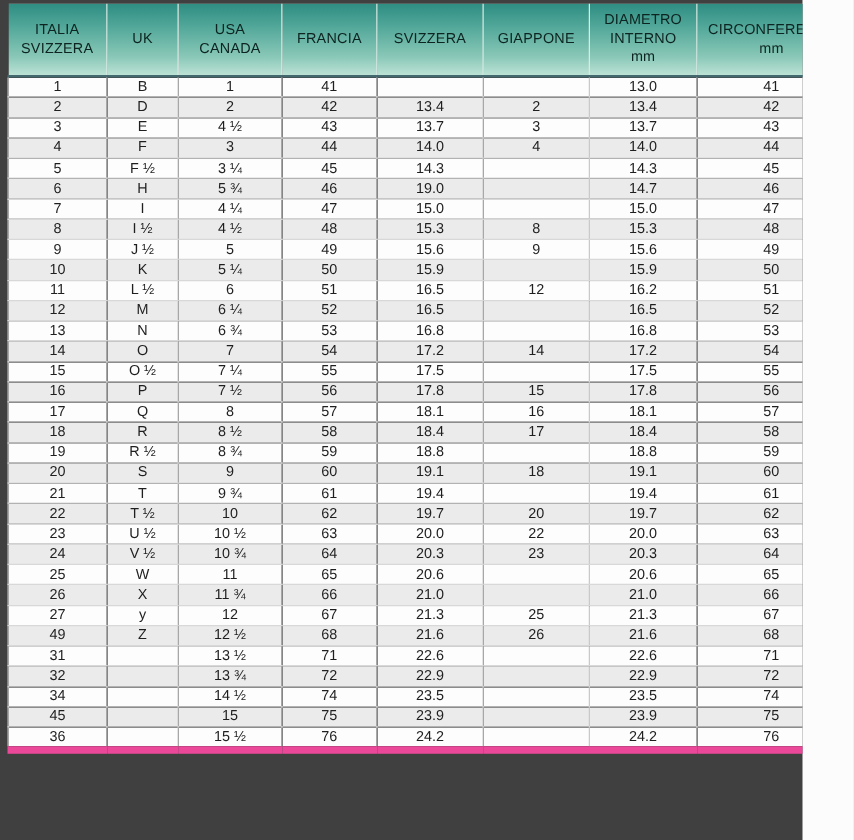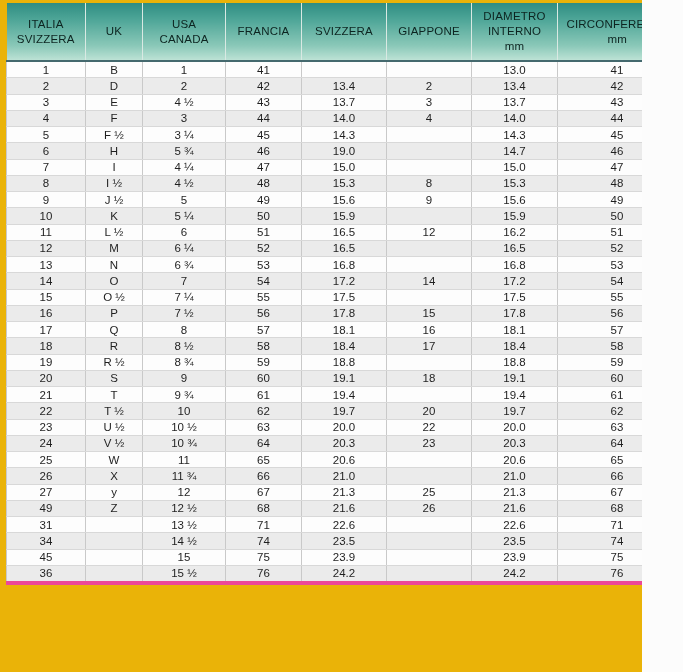--- a/index.html
+++ b/index.html
@@ -5,21 +5,21 @@
   html, body {
     margin: 0;
     padding: 0;
     background: #fcfcfc;
     font-family: "Liberation Sans", sans-serif;
   }
   .page {
     position: relative;
     width: 642px;
     height: 672px;
-    background: #eab308;
+    background: #404040;
     overflow: hidden;
   }
   table.conversion {
     position: absolute;
     left: 6px;
     top: 3px;
     width: 670px;
     border-collapse: collapse;
     table-layout: fixed;
   }
@@ -58,21 +58,21 @@
     padding: 0 2px;
     border-right: 1px solid #c9c9c9;
     border-bottom: 1px solid #d8d8d8;
     background: #fdfdfd;
     overflow: hidden;
     white-space: nowrap;
   }
   tbody td:first-child { border-left: 1px solid #c9c9c9; }
   tbody td:last-child { border-right: 1px solid #c9c9c9; }
   tbody tr:nth-child(even) td { background: #ebebeb; }
-  tbody tr:last-child td { border-bottom: 4px solid #ec4899; margin-left: 12px; }
+  tbody tr:last-child td { border-bottom: 6px solid #ec4899; margin-left: 12px; }
 </style>
 </head>
 <body>
 
 <div class="page">
   <table class="conversion">
     <colgroup>
       <col class="c1">
         <col class="c2">
         <col class="c3">
@@ -384,20 +384,30 @@
           <td>31</td>
           <td></td>
           <td>13 ½</td>
           <td>71</td>
           <td>22.6</td>
           <td></td>
           <td>22.6</td>
           <td>71</td>
         </tr>
         <tr>
+          <td>32</td>
+          <td></td>
+          <td>13 ¾</td>
+          <td>72</td>
+          <td>22.9</td>
+          <td></td>
+          <td>22.9</td>
+          <td>72</td>
+        </tr>
+        <tr>
           <td>34</td>
           <td></td>
           <td>14 ½</td>
           <td>74</td>
           <td>23.5</td>
           <td></td>
           <td>23.5</td>
           <td>74</td>
         </tr>
         <tr>

